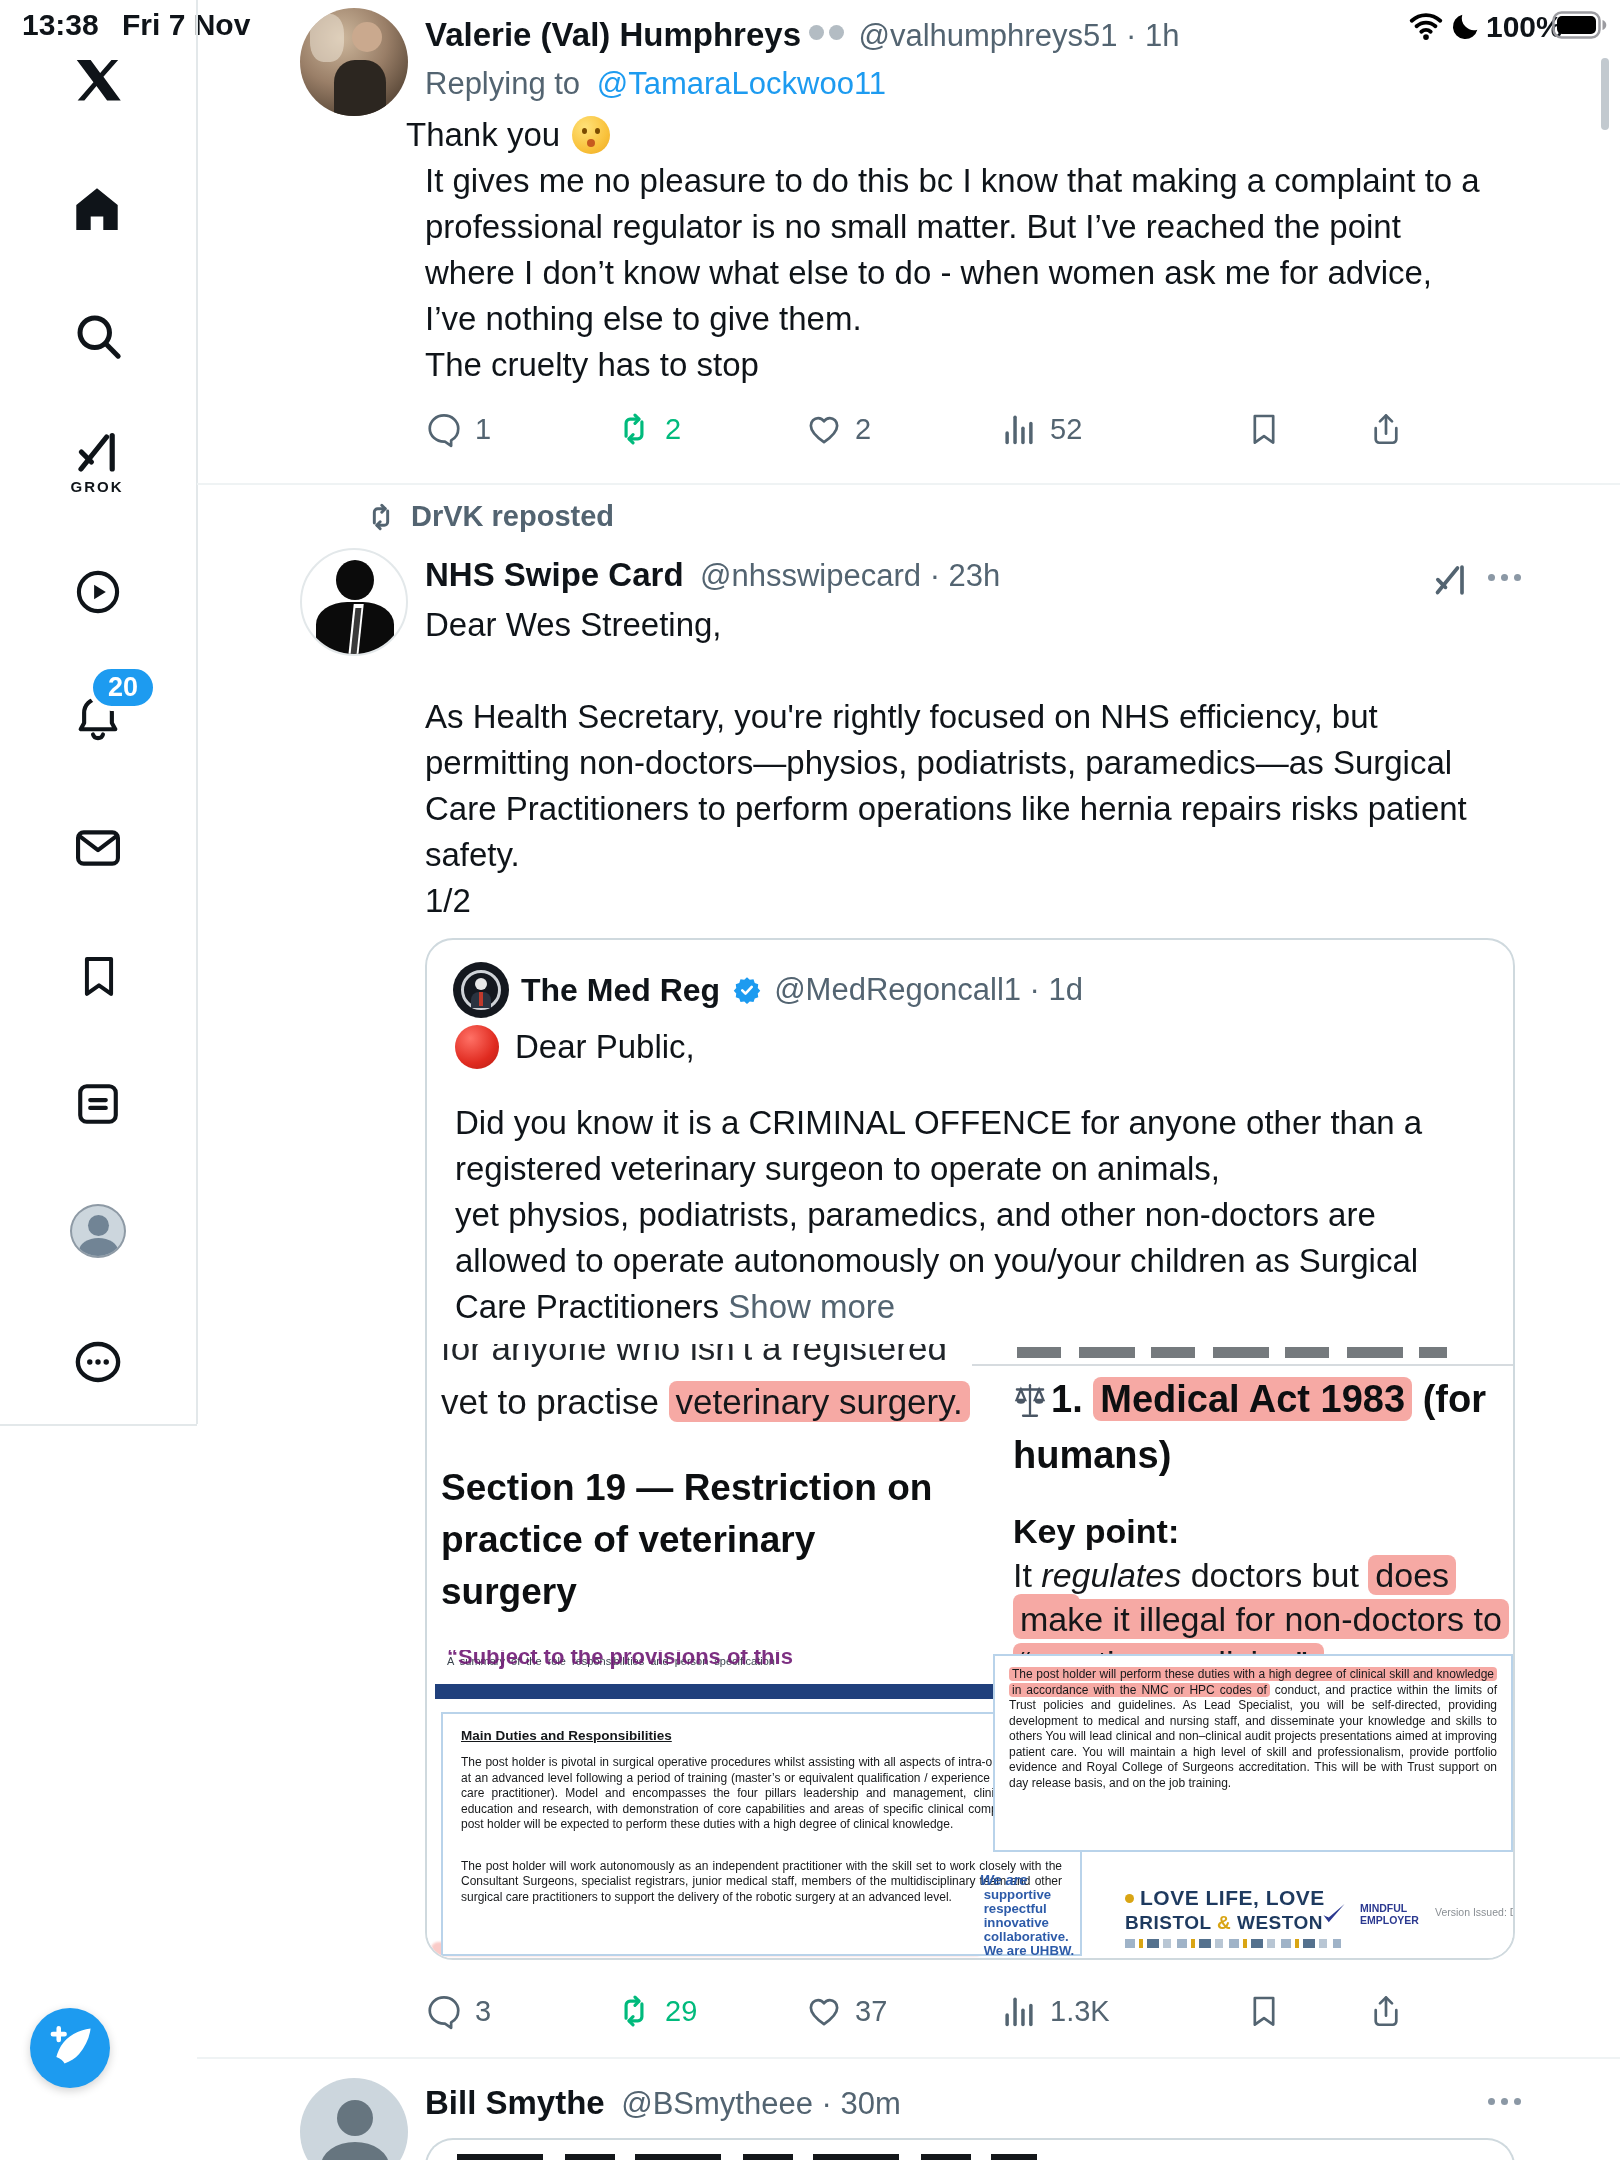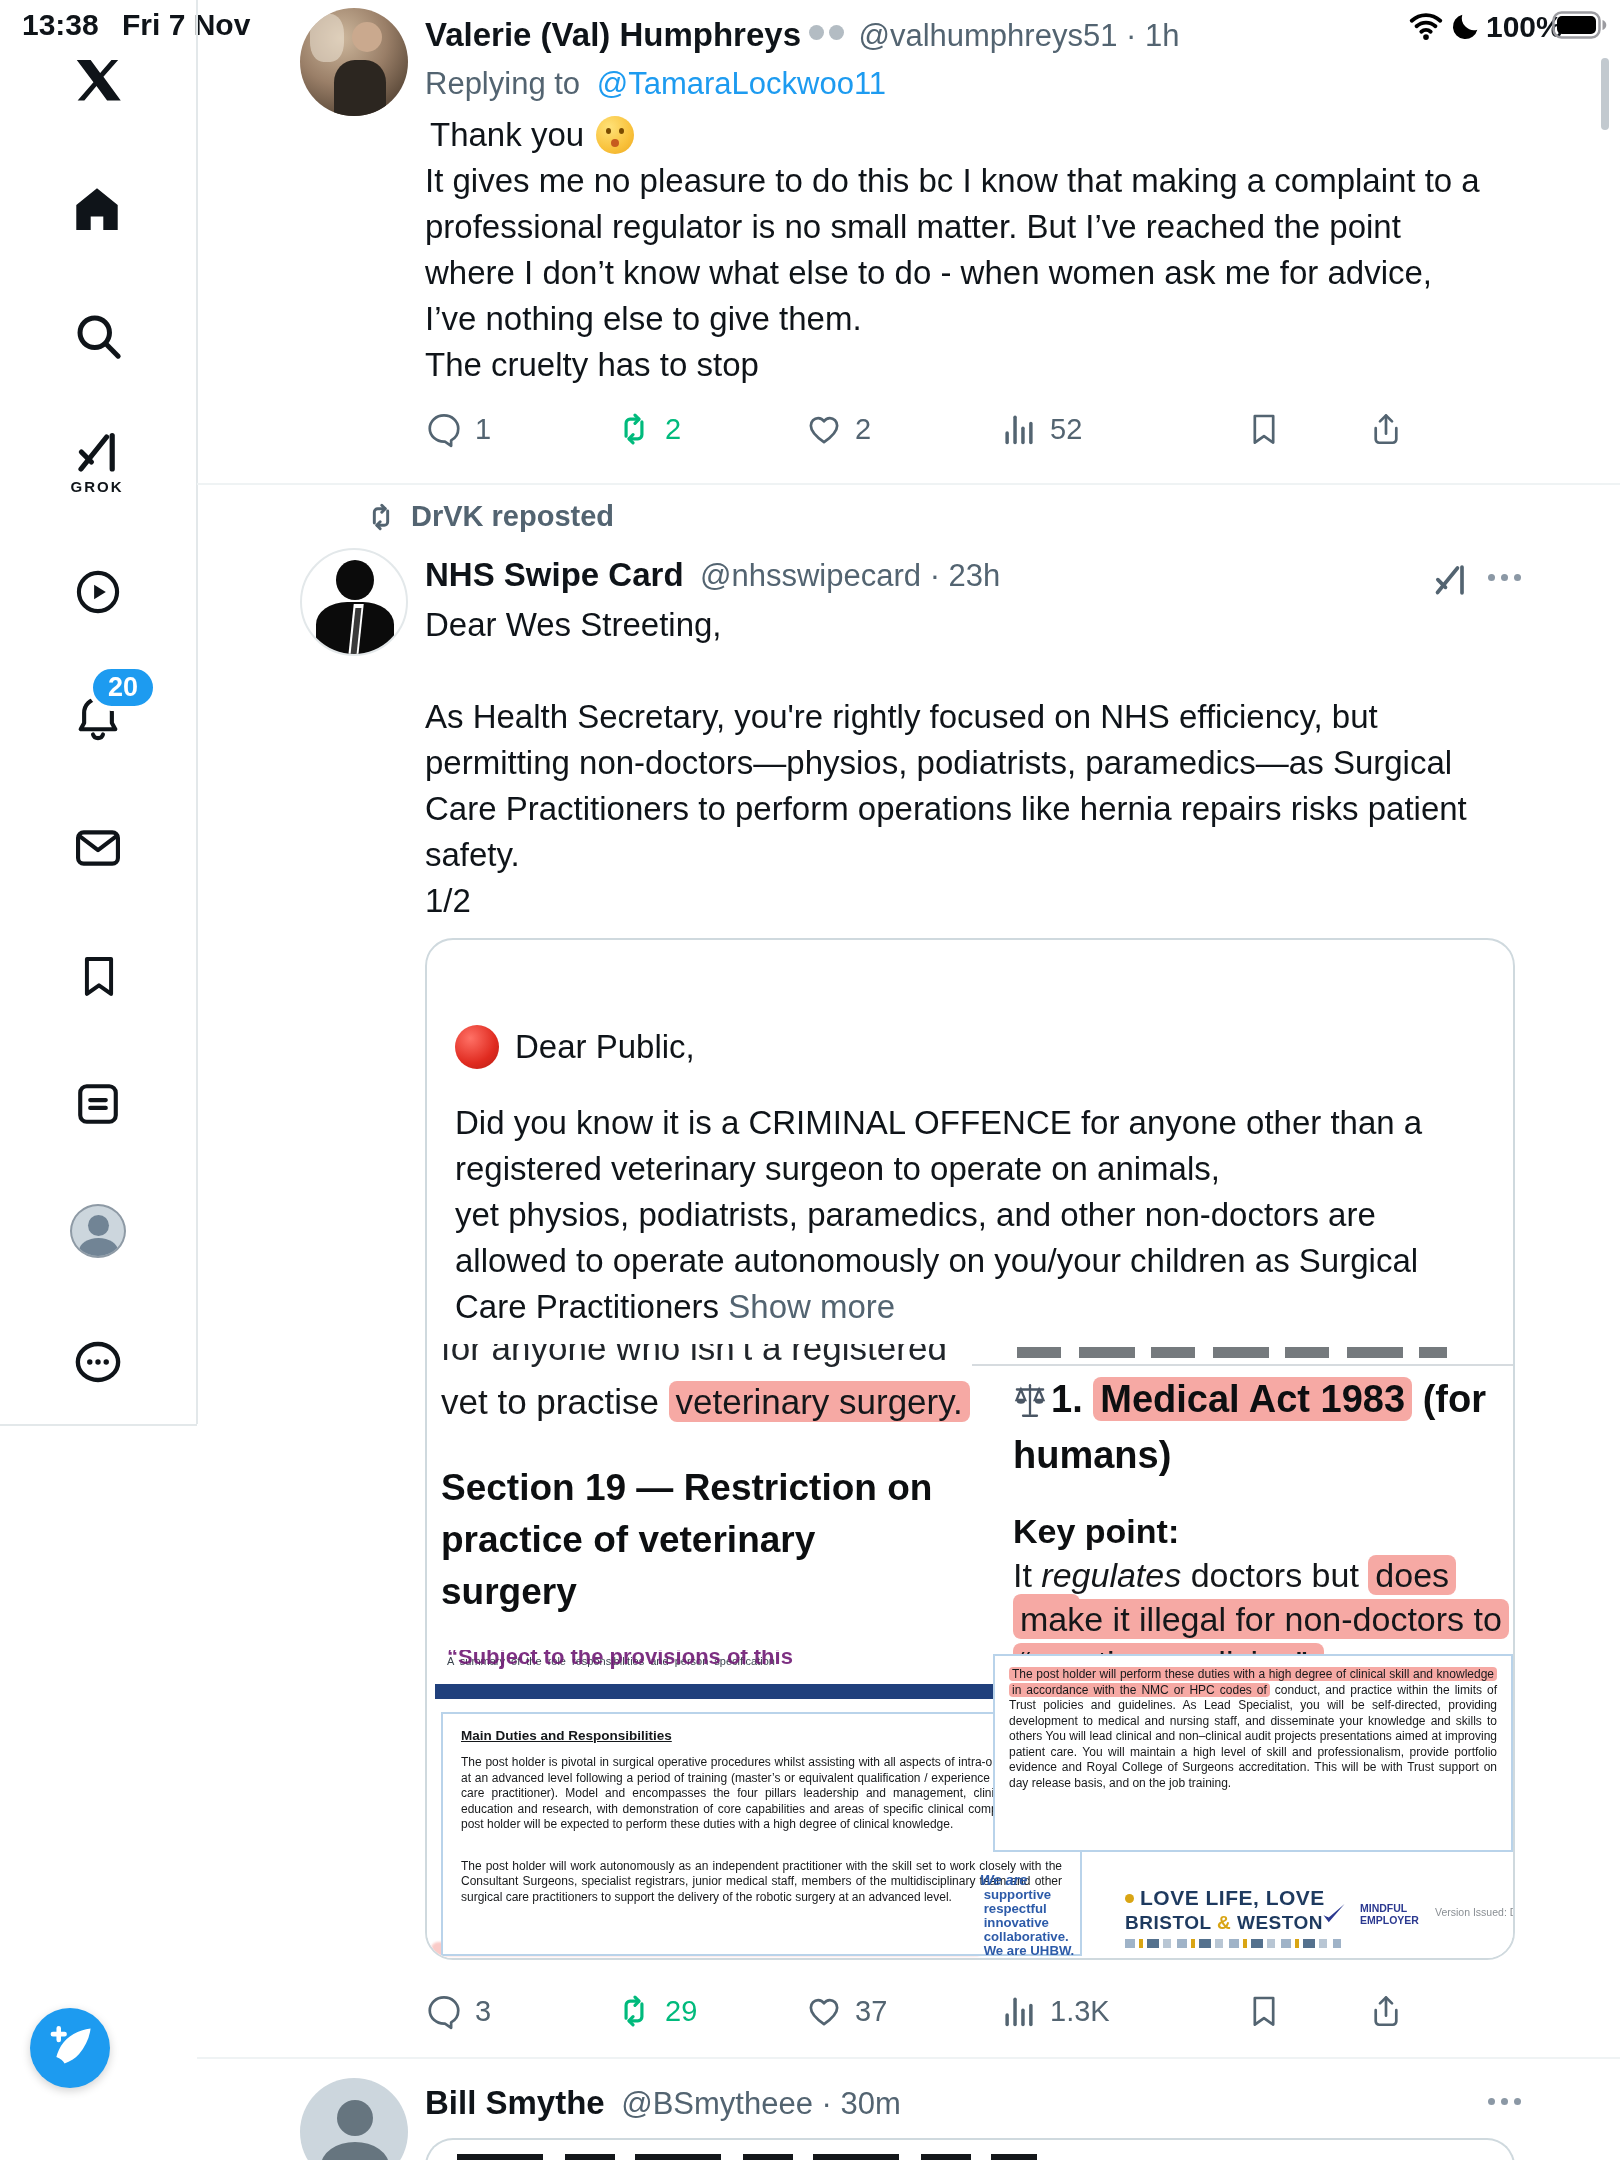--- a/index.html
+++ b/index.html
@@ -155,21 +155,21 @@
   <span class="name">Valerie (Val) Humphreys</span><span class="namedots">
       <i></i>
       <i></i>
     </span>
   <span class="meta" style="margin-left:10px">@valhumphreys51 · 1h</span>
 </div>
 <div class="abs" style="left:425px;top:66px;font-size:31px">
   <span class="g">Replying to</span>
   <span class="blue" style="margin-left:8px">@TamaraLockwoo11</span>
 </div>
-<div class="abs row" style="left:430px;top:112px;gap:12px;height:46px">
+<div class="abs row" style="left:406px;top:112px;gap:12px;height:46px">
   <span class="t">Thank you</span>
   <span class="kiss">
       <i class="e1"></i>
       <i class="e2"></i>
       <i class="m"></i>
     </span>
 </div>
 <div class="abs pre t" style="left:425px;top:158px">It gives me no pleasure to do this bc I know that making a complaint to a
 professional regulator is no small matter. But I’ve reached the point
 where I don’t know what else to do - when women ask me for advice,
@@ -254,20 +254,34 @@
     <i></i>
   </div>
 <div class="abs t" style="left:425px;top:602px">Dear Wes Streeting,</div>
 <div class="abs pre t" style="left:425px;top:694px">As Health Secretary, you're rightly focused on NHS efficiency, but
 permitting non-doctors—physios, podiatrists, paramedics—as Surgical
 Care Practitioners to perform operations like hernia repairs risks patient
 safety.</div>
 <div class="abs t" style="left:425px;top:878px">1/2</div>
 
 <div class="abs card" style="left:425px;top:938px;width:1090px;height:1022px;overflow:hidden">
+  <div class="row" style="position:absolute;left:26px;top:22px;gap:12px;white-space:nowrap">
+    <div class="avatar" style="width:56px;height:56px;background:#14181f;position:relative">
+      <div style="position:absolute;left:8px;top:8px;width:40px;height:40px;border-radius:50%;border:3px solid #cfd3d8"></div>
+      <div style="position:absolute;left:22px;top:16px;width:12px;height:12px;border-radius:50%;background:#e8e8e8"></div>
+      <div style="position:absolute;left:18px;top:30px;width:20px;height:16px;border-radius:8px 8px 0 0;background:#2a3340"></div>
+      <div style="position:absolute;left:26px;top:30px;width:4px;height:14px;background:#c0392b"></div>
+    </div>
+    <span class="b" style="font-size:32px">The Med Reg</span>
+    <svg width="30" height="30" viewBox="0 0 24 24">
+        <path fill="#1d9bf0" d="M12 1.8l2.2 2 3-.4 1 2.9 2.8 1-.4 3 2 2.2-2 2.2.4 3-2.8 1-1 2.9-3-.4-2.2 2-2.2-2-3 .4-1-2.9-2.8-1 .4-3-2-2.2 2-2.2-.4-3 2.8-1 1-2.9 3 .4z"></path>
+        <path d="M8.2 12.3l2.6 2.6 5-5.4" fill="none" stroke="#fff" stroke-width="2.1" stroke-linecap="round" stroke-linejoin="round"></path>
+      </svg>
+    <span class="meta">@MedRegoncall1 · 1d</span>
+  </div>
   <div class="row" style="position:absolute;left:28px;top:84px;gap:16px">
     <span class="redcircle"></span>
     <span class="t">Dear Public,</span>
   </div>
   <div class="pre t" style="position:absolute;left:28px;top:160px"><span>Did you know it is a CRIMINAL OFFENCE for anyone other than a
 registered veterinary surgeon to operate on animals,
 yet physios, podiatrists, paramedics, and other non-doctors are
 allowed to operate autonomously on you/your children as Surgical
 Care Practitioners </span><span class="g">Show more</span></div>
 

